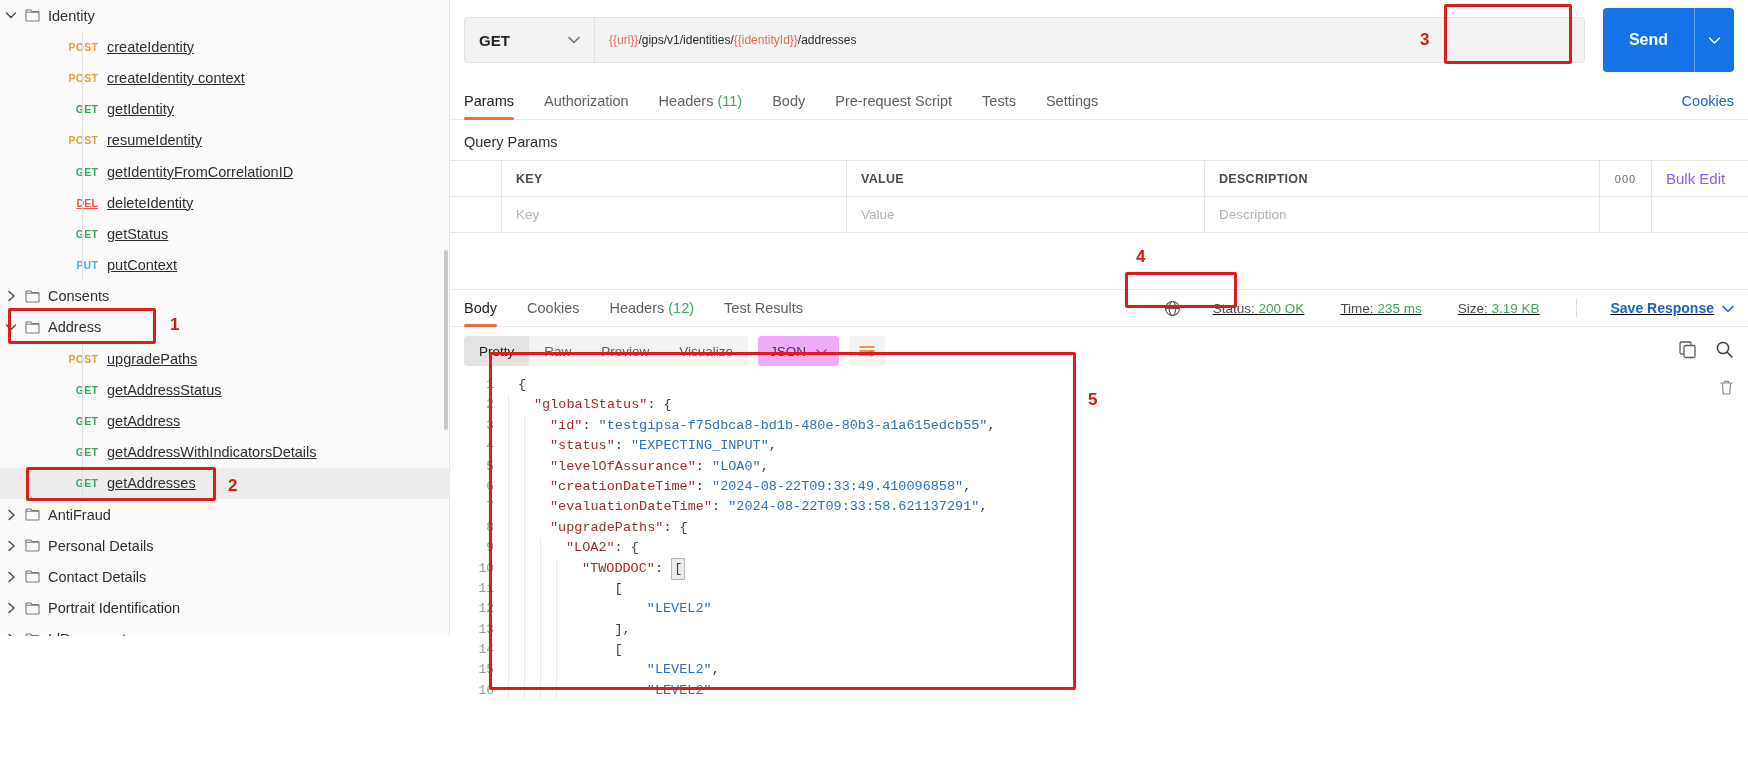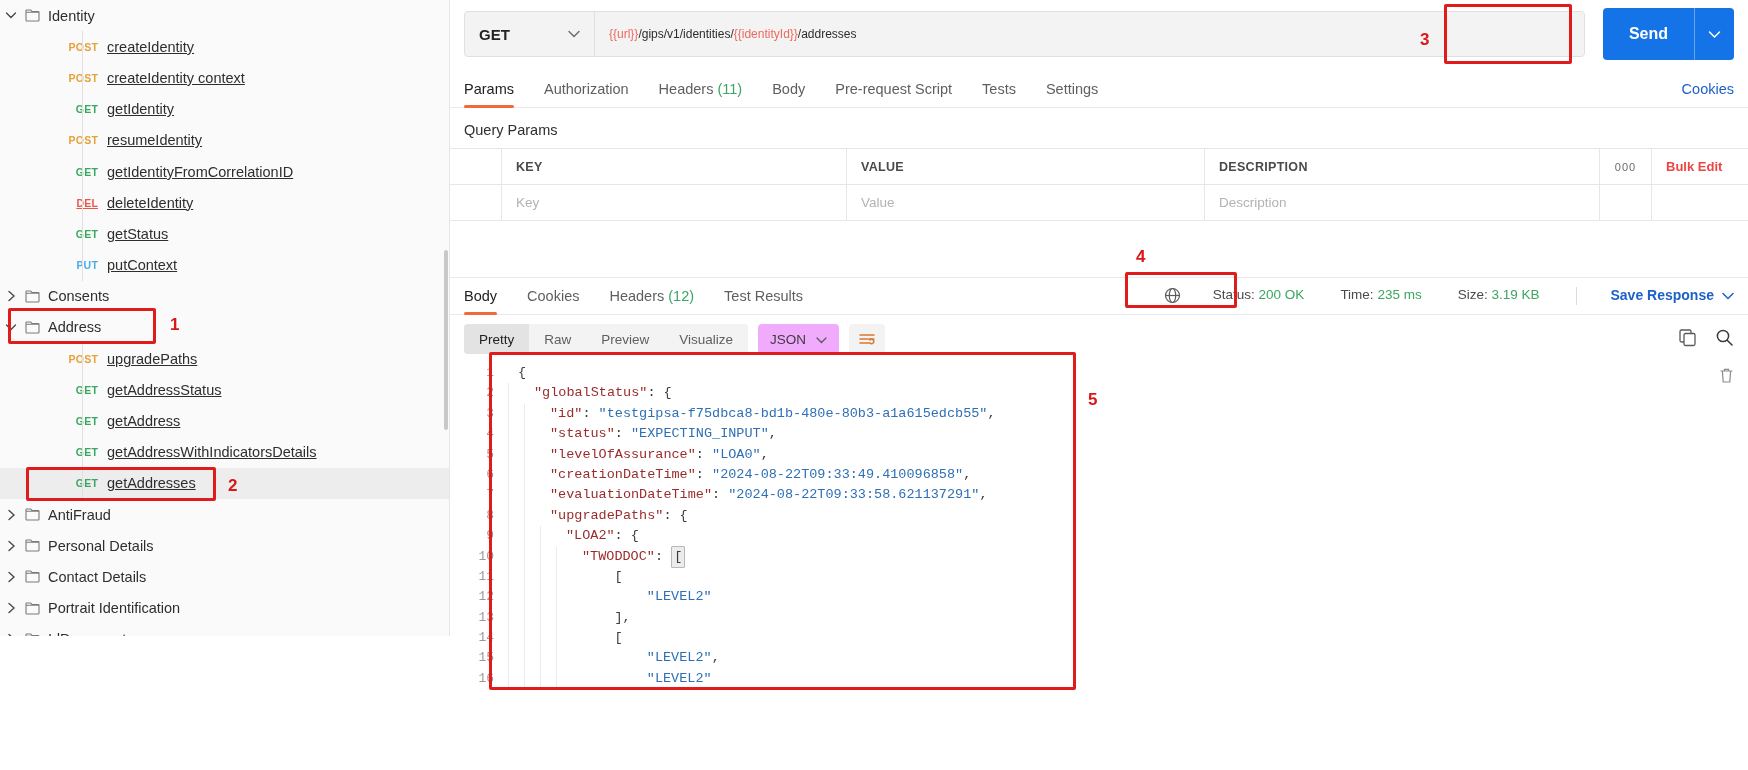--- a/index.html
+++ b/index.html
@@ -98,21 +98,21 @@
     flex: 1 1 auto; display: flex; align-items: center;
     padding: 0 14px; font-size: 12px; color: #2c2c2c;
     font-family: "Liberation Sans", sans-serif;
     background: #f3f3f3;
     overflow: hidden; white-space: nowrap;
   }
   .var { color: #ed6a5e; }
   .send-area { position: relative; margin-left: 18px; flex: 0 0 auto; }
   .send-btn {
     display: flex; align-items: stretch;
-    height: 52px;
+    height: 64px;
     border-radius: 4px; overflow: hidden;
     background: #1473e6;
     cursor: pointer;
   }
   .send-btn .lbl {
     display: flex; align-items: center; justify-content: center;
     padding: 0 26px; color: #fff; font-size: 16px; font-weight: 700;
   }
   .send-btn .caret {
     display: flex; align-items: center; justify-content: center;
@@ -147,35 +147,35 @@
   
   .ptable { border-top: 1px solid #e6e6e6; }
   .prow { display: flex; height: 36px; border-bottom: 1px solid #e6e6e6; }
   .prow.head { height: 36px; }
   .pcell { display: flex; align-items: center; padding: 0 14px; border-right: 1px solid #e6e6e6; font-size: 13px; }
   .pcell.chk { width: 52px; flex: 0 0 52px; }
   .pcell.k { width: 345px; flex: 0 0 345px; }
   .pcell.v { width: 358px; flex: 0 0 358px; }
   .pcell.d { flex: 1 1 auto; }
   .pcell.dots { width: 52px; flex: 0 0 52px; justify-content: center; color: #6b6b6b; letter-spacing: 1px; font-size: 11px; }
-  .pcell.bulk { width: 96px; flex: 0 0 96px; border-right: none; color: #ef4444; font-weight: 700; font-size: 13px; cursor: pointer; }
+  .pcell.bulk { width: 96px; flex: 0 0 96px; border-right: none; color: #8b5cf6; font-weight: 400; font-size: 15px; cursor: pointer; }
   .hd { color: #4a4a4a; font-weight: 700; font-size: 12.5px; letter-spacing: .3px; }
   .ph { color: #b3b3b3; font-size: 13.5px; }
 
   .spacer { height: 56px; }
 
   
   .resp-head {
     display: flex; align-items: flex-end;
     padding: 0 14px; height: 38px;
     border-top: 1px solid #eaeaea;
     border-bottom: 1px solid #eaeaea;
     position: relative;
   }
-  .resp-meta { margin-left: auto; display: flex; align-items: flex-start; gap: 16px; padding-bottom: 9px; }
+  .resp-meta { margin-left: auto; display: flex; align-items: center; gap: 16px; padding-bottom: 9px; text-decoration: underline; }
   .globe-icon { margin-right: 16px; color: #4a4a4a; display: flex; align-items: center; }
   .meta-item { font-size: 13.5px; color: #4a4a4a; margin-right: 20px; white-space: nowrap; }
   .meta-item .gv { color: #3aa660; }
   .meta-sep { width: 1px; height: 18px; background: #dcdcdc; margin-right: 18px; }
   .save-resp { color: #1c60c8; font-size: 14px; font-weight: 700; display: flex; align-items: center; gap: 8px; cursor: pointer; }
 
   
   .body-tools { display: flex; align-items: center; padding: 9px 14px; gap: 10px; }
   .seg { display: flex; background: #f3f3f3; border-radius: 4px; overflow: hidden; height: 30px; }
   .seg .s { display: flex; align-items: center; padding: 0 15px; font-size: 13.5px; color: #5f5f5f; cursor: pointer; }

